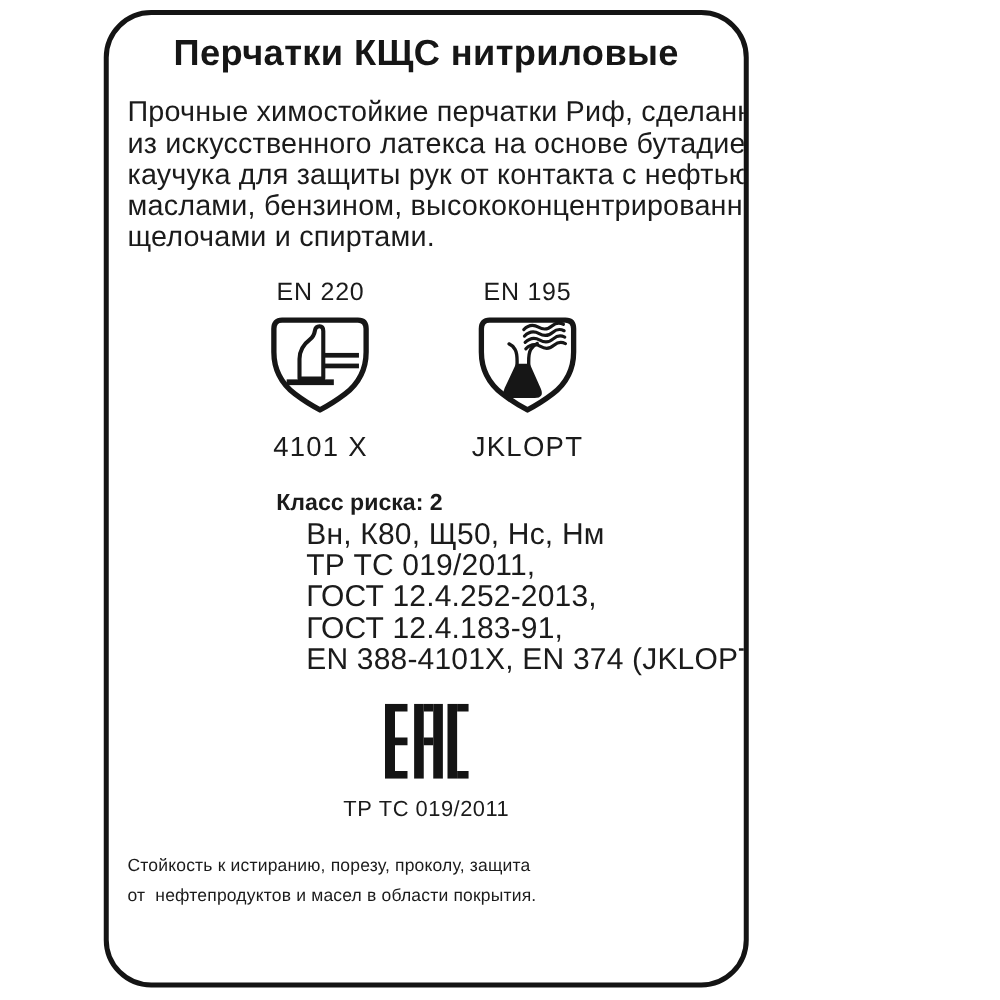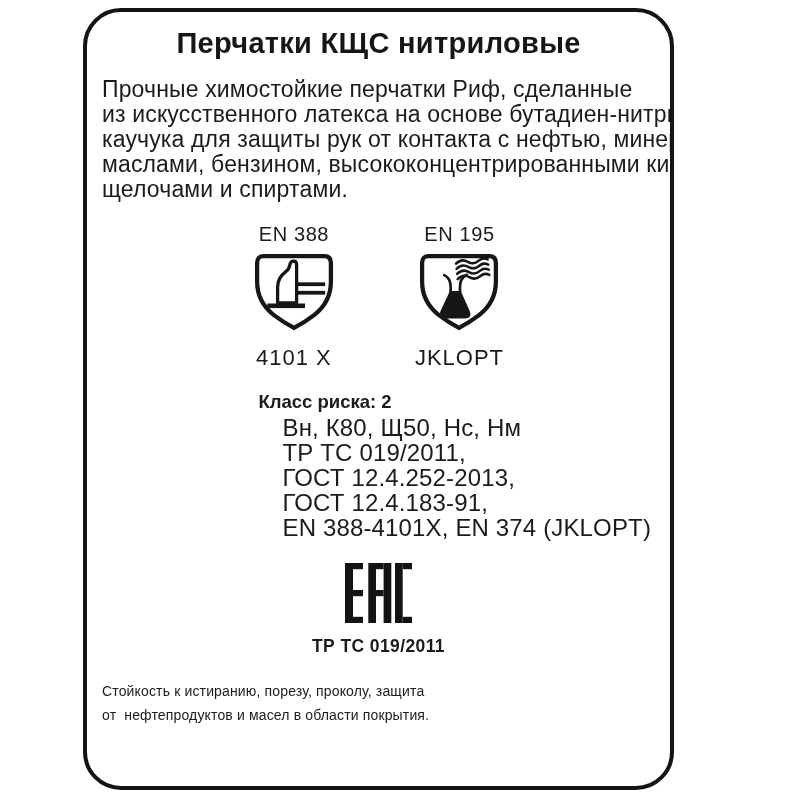--- a/index.html
+++ b/index.html
@@ -5,21 +5,21 @@
   * { margin: 0; padding: 0; box-sizing: border-box; }
   html, body { width: 800px; height: 800px; background: #ffffff; }
   body {
     font-family: "Liberation Sans", sans-serif;
     color: #1b1b1b;
     position: relative;
   }
   .card {
     position: absolute;
     left: 83px; top: 8px;
-    width: 591px; height: 782px;
+    width: 516px; height: 782px;
     border: 4.5px solid #141414;
     border-radius: 38px;
     background: #ffffff;
     overflow: hidden;
   }
   .title {
     margin-top: 15px;
     text-align: center;
     font-size: 29px;
     font-weight: 700;
@@ -42,21 +42,21 @@
   .cert-col { display: flex; flex-direction: column; align-items: center; }
   .cert-standard { font-size: 20px; letter-spacing: 0.6px; height: 23px; }
   .cert-shield { margin-top: 7px; display: block; }
   .cert-code { margin-top: 12px; font-size: 22px; letter-spacing: 1px; height: 22px; }
   .risk { margin-top: 22px; display: flex; justify-content: center; }
   .risk-inner { width: 240px; }
   .risk-title { font-size: 18.5px; font-weight: 700; line-height: 25px; margin-bottom: 2px; }
   .risk-lines { font-size: 24px; line-height: 24.9px; letter-spacing: 0.15px; white-space: pre; margin-left: 24px; }
   .eac-wrap { margin-top: 22px; text-align: center; }
   .eac-mark { display: inline-block; }
-  .eac-label { margin-top: 9px; font-size: 17.5px; letter-spacing: 0.4px; height: 21px; font-weight: bold; }
+  .eac-label { margin-top: 9px; font-size: 17.5px; letter-spacing: 0.4px; height: 21px; }
   .footer {
     margin: 22px 20px 0 15px;
     font-size: 14px;
     line-height: 24.6px;
     letter-spacing: 0.15px;
     white-space: pre;
   }
 </style>
 </head>
 <body>
@@ -67,21 +67,21 @@
 
   <div class="description">Прочные химостойкие перчатки Риф, сделанные
 из искусственного латекса на основе бутадиен-нитрильного
 каучука для защиты рук от контакта с нефтью, минеральными
 маслами, бензином, высококонцентрированными кислотами,
 щелочами и спиртами.</div>
 
   <div class="cert-row">
 
     <div class="cert-col">
-      <div class="cert-standard">EN 388</div>
+      <div class="cert-standard">EN 220</div>
       <svg class="cert-shield" width="82" height="80" viewBox="0 0 100 96">
         <path d="M13 3 L87 3 Q95 3 95 11.5 L95 34 Q95 59 74.5 75 Q62 84.5 50 90.5 Q38 84.5 25.5 75 Q5 59 5 34 L5 11.5 Q5 3 13 3 Z" fill="none" stroke="#161616" stroke-width="5.2"></path>
         <path d="M30 60 L30 41 C30 31.5 34 26.5 40 22 C43.5 19.3 44.6 16 45 13.5 C45.5 10.2 47 9 49.6 9 C52.2 9 53.2 10.6 53.2 13.6 L53.2 60 Z" fill="none" stroke="#161616" stroke-width="4" stroke-linejoin="round"></path>
         <rect x="53" y="35" width="35" height="4.6" fill="#161616"></rect>
         <rect x="53" y="45.4" width="35" height="4.6" fill="#161616"></rect>
         <rect x="17.5" y="60.8" width="46" height="5.6" fill="#161616"></rect>
       </svg>
       <div class="cert-code">4101 X</div>
     </div>
 

